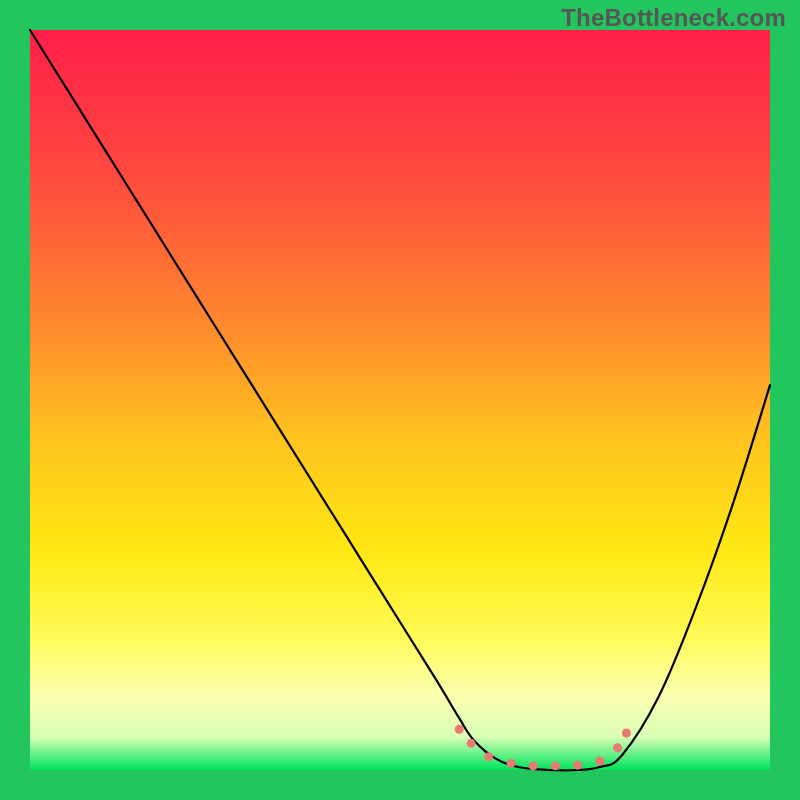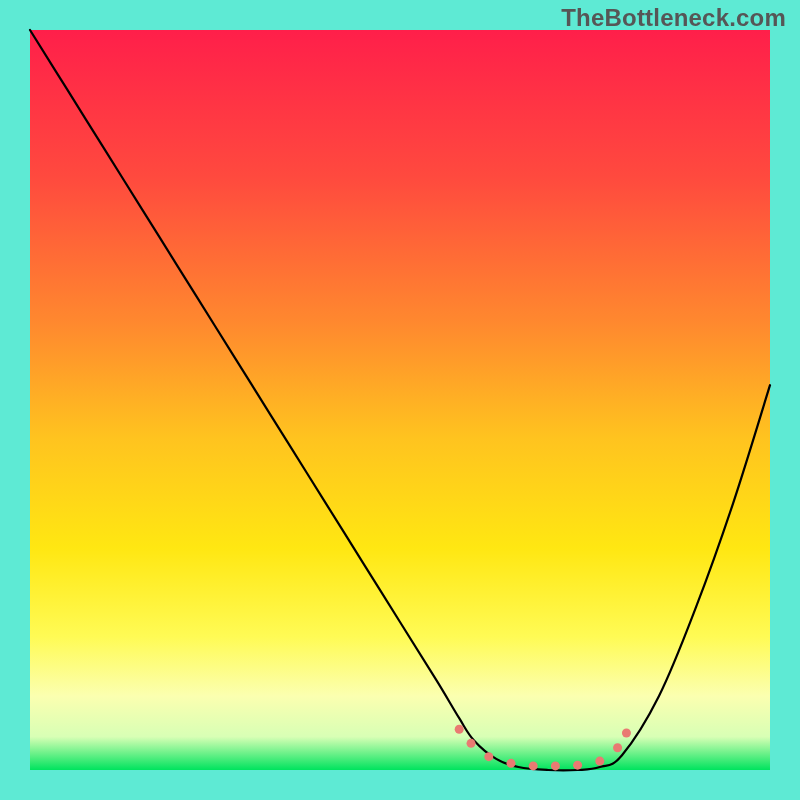--- a/index.html
+++ b/index.html
@@ -7,21 +7,21 @@
     padding: 0;
     width: 800px;
     height: 800px;
     background: #000;
     overflow: hidden;
   }
   .frame {
     position: relative;
     width: 800px;
     height: 800px;
-    background: #5eead4;
+    background: #22c55e;
   }
   .watermark {
     position: absolute;
     top: 4px;
     right: 14px;
     font-family: Arial, Helvetica, sans-serif;
     font-size: 24px;
     font-weight: bold;
     color: #565656;
     letter-spacing: 0.2px;

